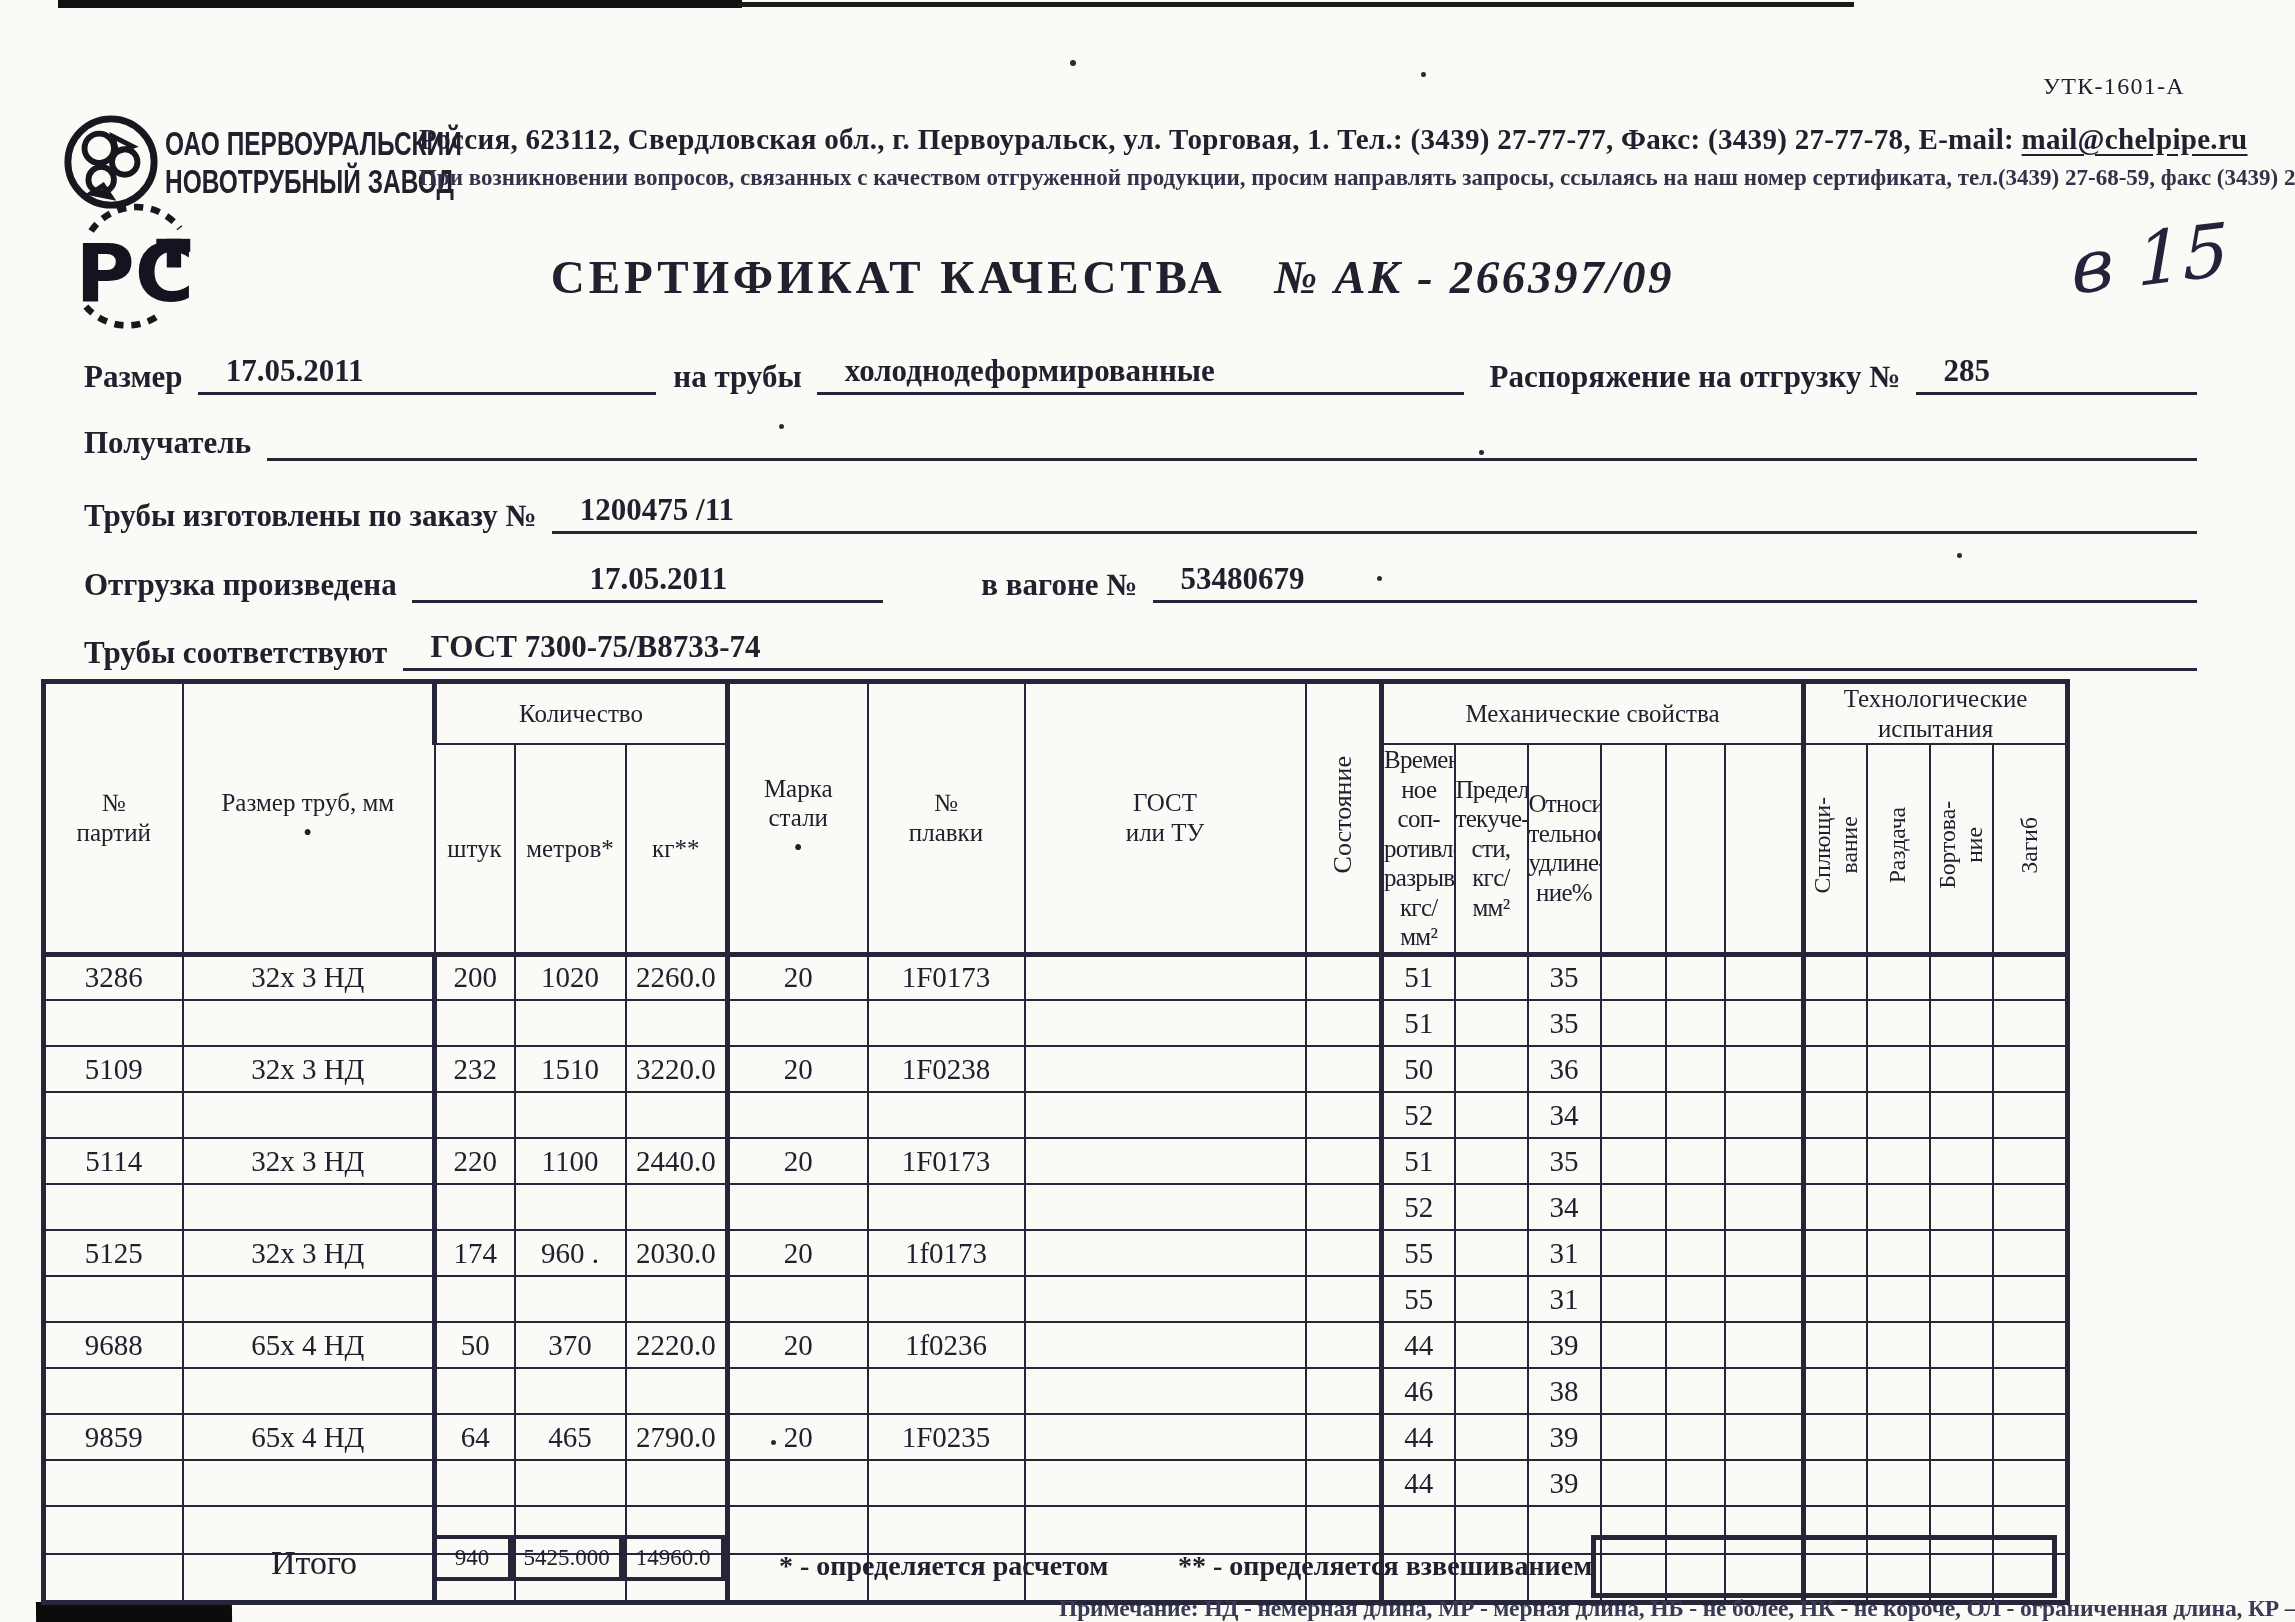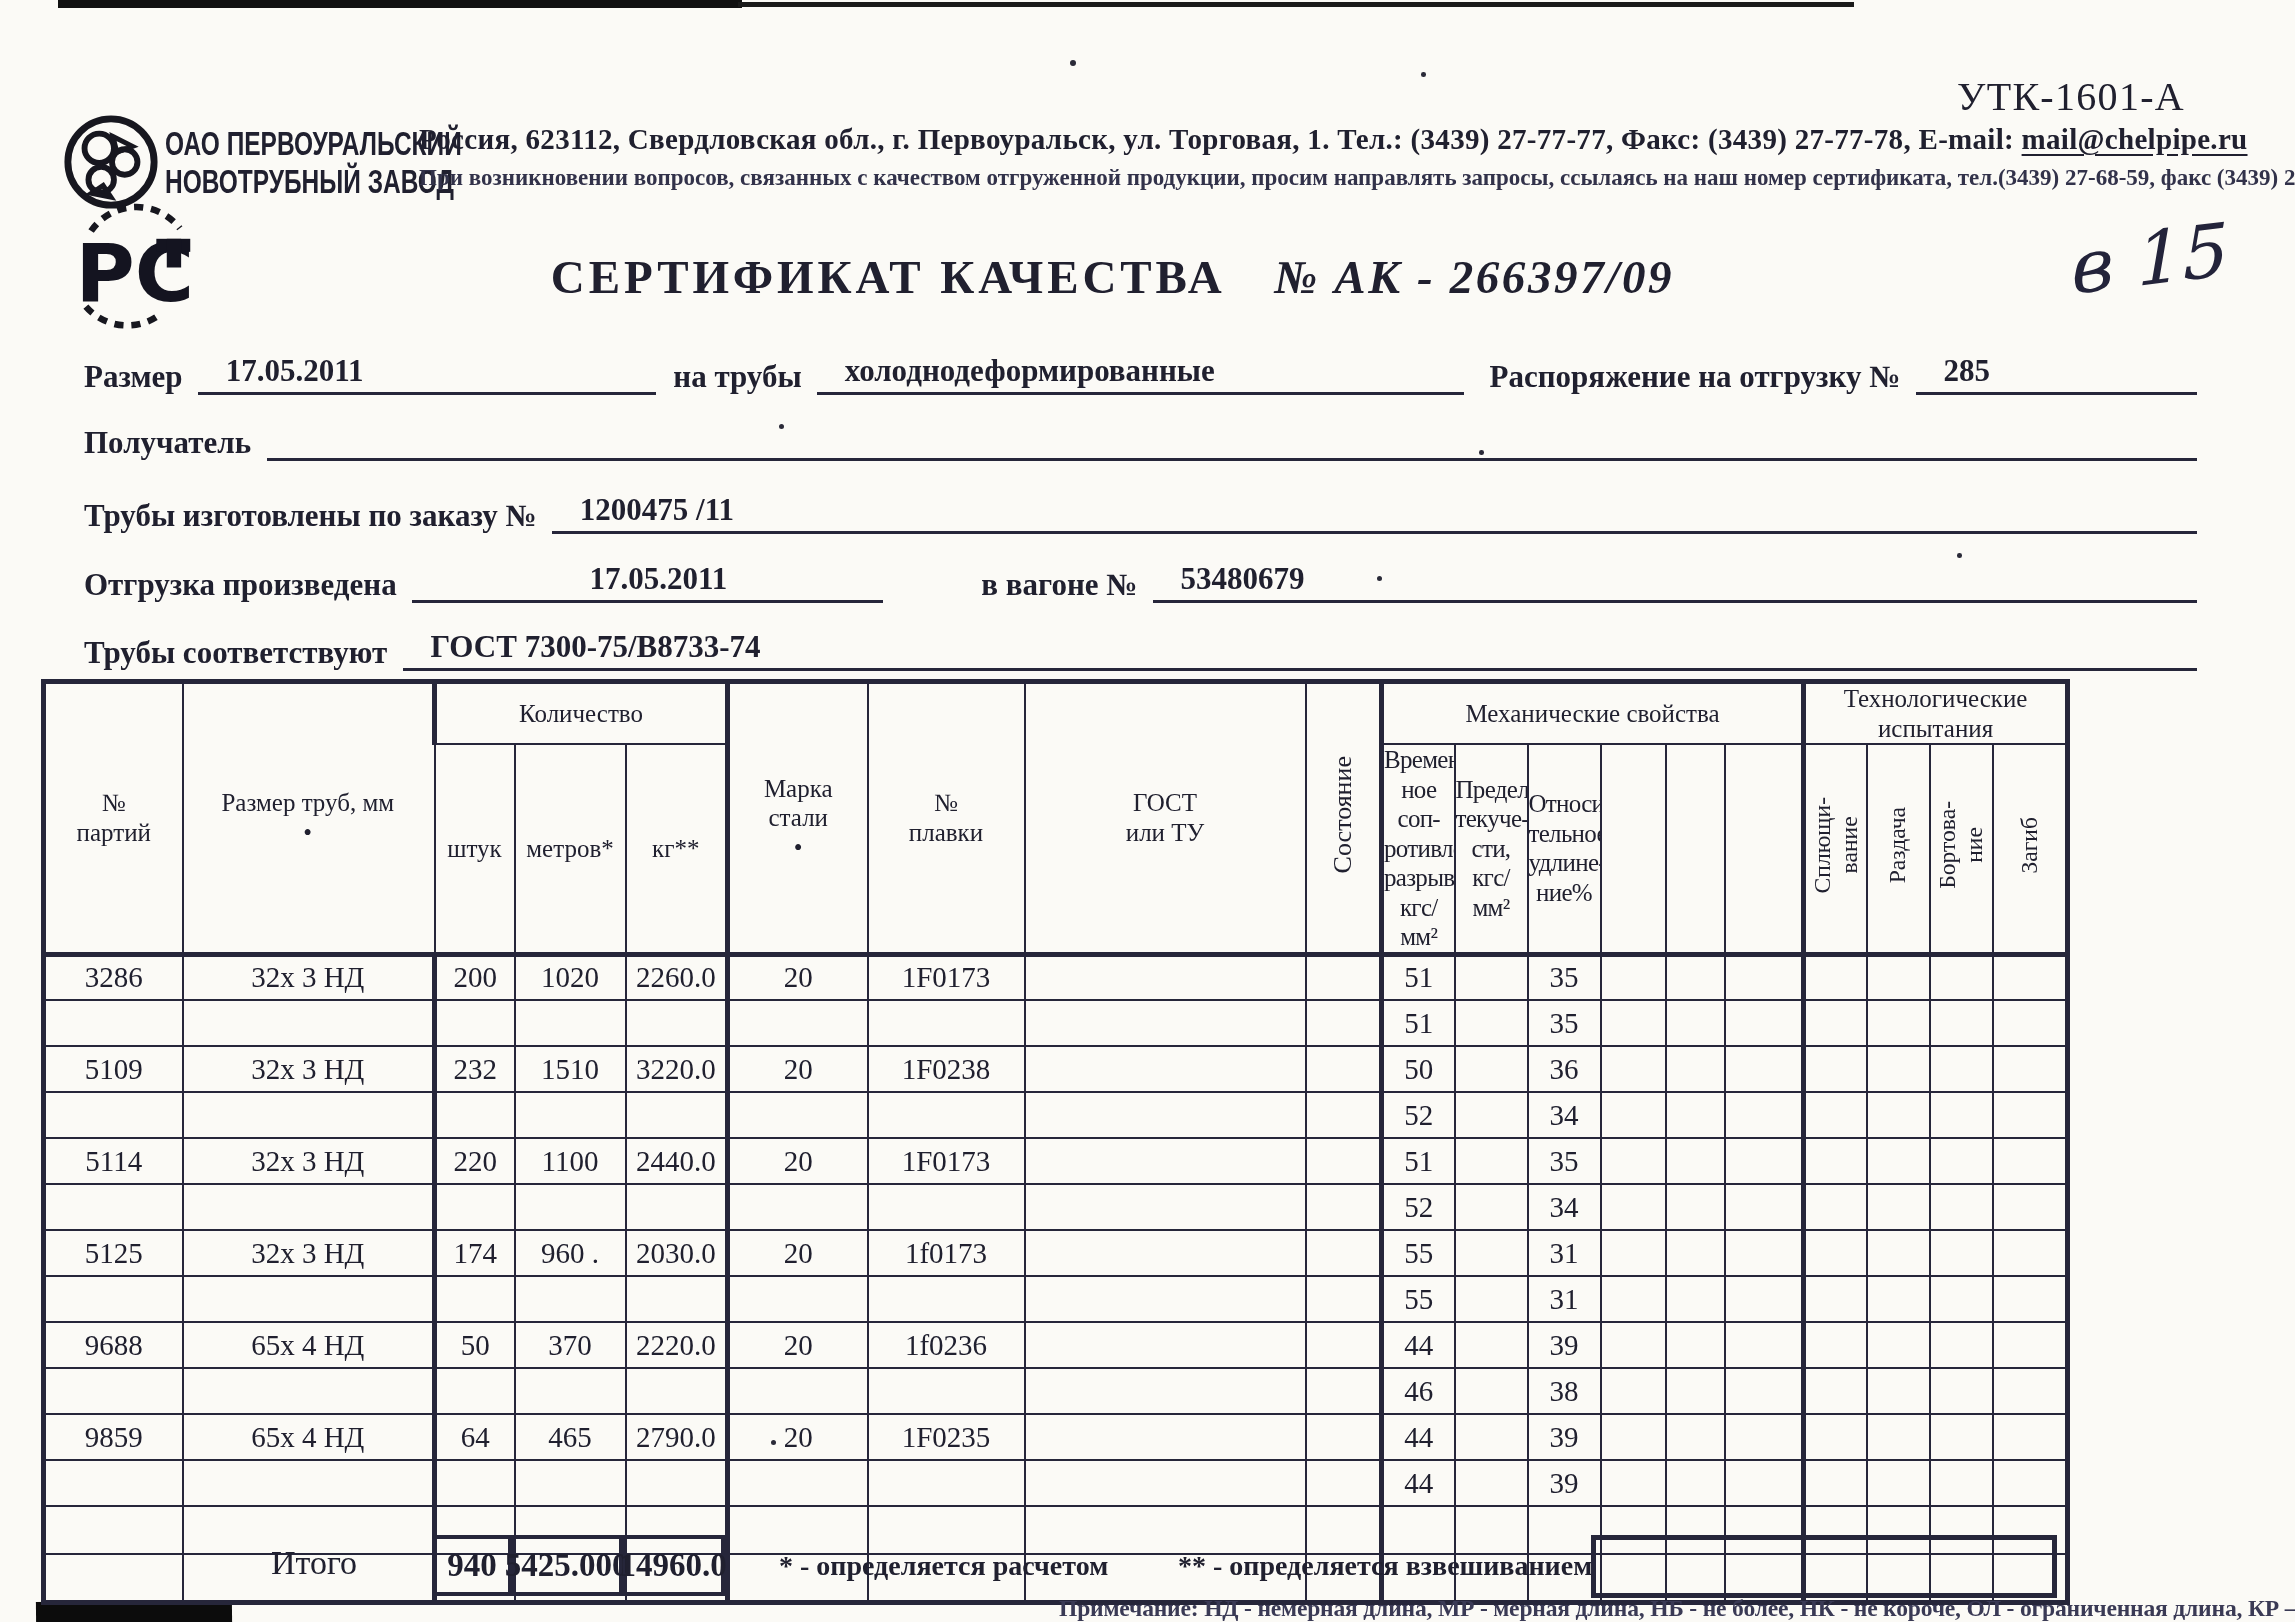--- a/index.html
+++ b/index.html
@@ -13,21 +13,21 @@
   body{background:#e8e8e4;font-family:"Liberation Serif","DejaVu Serif",serif;color:var(--ink);}
   .sheet{position:relative;width:2295px;height:1623px;background:var(--paper);overflow:hidden;}
 
   
   .scanbar1{position:absolute;left:58px;top:0;width:684px;height:7.9px;background:#111;}
   .scanbar2{position:absolute;left:738px;top:2px;width:1116px;height:4.6px;background:#1a1a1a;}
   .blob{position:absolute;left:36px;top:1601px;width:196px;height:21.6px;background:#0c0c0c;transform:rotate(-.6deg);}
   .speck{position:absolute;border-radius:50%;background:#2a2a38;}
 
   
-  .form-code{position:absolute;top:73px;right:110px;font-size:40px;letter-spacing:1.3px;}
+  .form-code{position:absolute;top:73px;right:110px;font-size:24px;letter-spacing:1.3px;}
   .logo-wrap{position:absolute;left:62px;top:113px;display:flex;align-items:center;}
   .logo-mark{width:98px;height:98px;flex:0 0 auto;}
   .logo-text{margin-left:5.2px;font-family:"Liberation Sans","DejaVu Sans",sans-serif;font-weight:bold;font-size:34px;line-height:1.12;transform:scaleX(.72);transform-origin:left center;white-space:nowrap;letter-spacing:0;}
   .addr{position:absolute;left:419px;top:123px;width:1826px;}
   .addr-line1{font-size:29px;font-weight:bold;white-space:nowrap;letter-spacing:0.3px;}
   .addr-line1 .email{text-decoration:underline;text-underline-offset:5.2px;}
   .addr-line2{margin-top:9.2px;font-size:23px;font-weight:bold;white-space:nowrap;color:var(--ink-soft);}
   .rst{position:absolute;left:65px;top:202px;width:137px;height:131px;}
 
   .title-row{position:absolute;left:275px;top:250px;width:1675px;text-align:center;white-space:nowrap;}
@@ -54,21 +54,21 @@
   table.cert tbody tr.filler{height:48px;}
   table.cert td{font-size:29px;}
   .hl{border-left-width:5.9px !important;}
   .mech-head{font-size:20px;letter-spacing:-0.7px;}
   .vert{writing-mode:vertical-rl;transform:rotate(180deg);margin:0 auto;display:inline-block;font-size:23.6px;line-height:1.15;white-space:pre-line;}
   .state-head .vert{font-size:26px;}
 
   
   .total-label{position:absolute;left:216px;top:1544px;width:196px;text-align:center;font-size:34px;font-weight:normal;}
   .total-boxes{position:absolute;left:432px;top:1535px;display:flex;}
-  .tbox{border:4.6px solid var(--line);border-left-width:2.6px;height:61px;display:flex;align-items:center;justify-content:center;font-size:33px;font-weight:bold;}
+  .tbox{border:4.6px solid var(--line);border-left-width:2.6px;height:46px;display:flex;align-items:center;justify-content:center;font-size:23px;font-weight:normal;}
   .tbox:first-child{border-left-width:4.6px;}
   .tbox.w1{width:80px;}
   .tbox.w2{width:111px;}
   .tbox.w3{width:102px;}
   .fn1{position:absolute;left:779px;top:1550px;font-size:28px;font-weight:bold;}
   .fn2{position:absolute;left:1178px;top:1550px;font-size:28px;font-weight:bold;}
   .empty-box{position:absolute;left:1591px;top:1535px;width:466px;height:63px;border:5.2px solid var(--line);}
   .note-line{position:absolute;left:1059px;top:1595px;font-size:23.6px;color:#3a3a55;white-space:nowrap;font-weight:bold;letter-spacing:-0.2px;}
 </style>
 </head>

